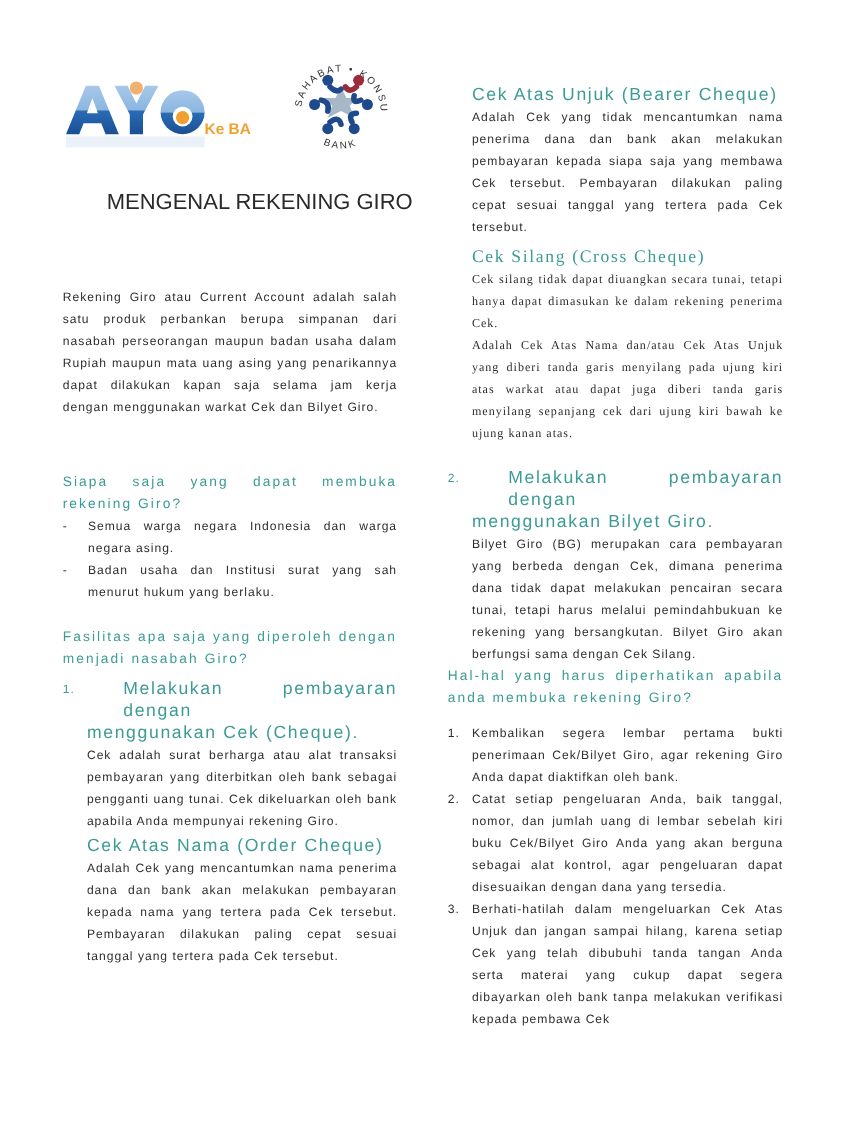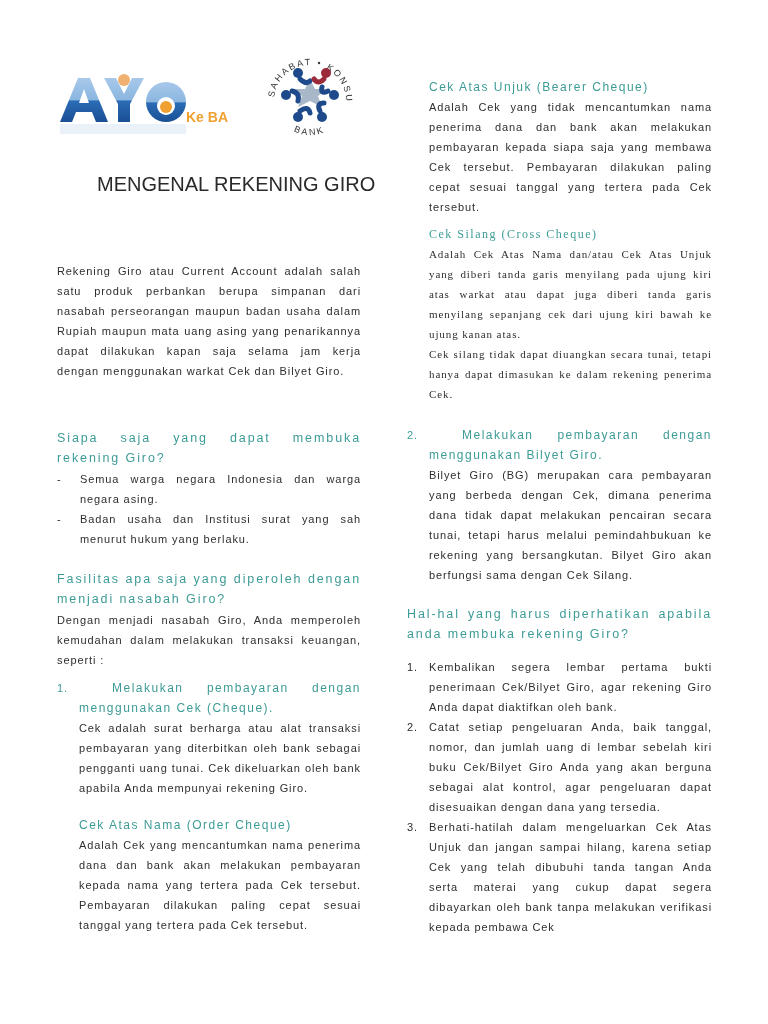--- a/index.html
+++ b/index.html
@@ -13,21 +13,21 @@
   .col-right { left: 407px; width: 305px; }
   .heading {
     color: #3d9b96; font-size: 12.5px; letter-spacing: 1.9px; line-height: 20px;
     text-align: justify; text-align-last: left;
   }
   .para {
     font-size: 11px; letter-spacing: 0.9px; line-height: 20px;
     text-align: justify; text-align-last: left; color: #2e2e2e;
   }
   .sub-heading {
-    color: #3d9b96; font-size: 12px; letter-spacing: 1.5px; line-height: 20px;
+    color: #3d9b96; font-size: 16px; letter-spacing: 1.5px; line-height: 20px;
   }
   .list-row { display: flex; }
   .list-marker { flex: 0 0 22px; font-size: 11px; line-height: 20px; letter-spacing: 0.9px; }
   .list-marker.teal { color: #3d9b96; }
   .list-body { flex: 1; }
   .justify-last { text-align-last: justify; padding-left: 33px; }
   .title {
     left: 97px; top: 173px; font-size: 20px; color: #2a2a2a; letter-spacing: 0;
   }
   .logo-ayo { left: 58px; top: 60px; width: 170px; height: 80px; }
@@ -106,42 +106,41 @@
     <div class="list-body para">Semua warga negara Indonesia dan warga negara asing.</div>
   </div>
   <div class="list-row">
     <div class="list-marker" style="flex-basis:23px;">-</div>
     <div class="list-body para">Badan usaha dan Institusi surat yang sah menurut hukum yang berlaku.</div>
   </div>
 </div>
 
 <div class="abs col-left" style="top:569px;">
   <div class="heading">Fasilitas apa saja yang diperoleh dengan menjadi nasabah Giro?</div>
-  <div class="para" style="margin-top:1px;">Dengan menjadi nasabah Giro, Anda memperoleh kemudahan dalam melakukan transaksi keuangan, seperti :</div>
   <div class="list-row" style="margin-top:8px;">
     <div class="list-marker teal">1.</div>
     <div class="list-body">
       <div class="sub-heading justify-last" style="text-align:justify;">Melakukan pembayaran dengan</div>
       <div class="sub-heading">menggunakan Cek (Cheque).</div>
       <div class="para">Cek adalah surat berharga atau alat transaksi pembayaran yang diterbitkan oleh bank sebagai pengganti uang tunai. Cek dikeluarkan oleh bank apabila Anda mempunyai rekening Giro.</div>
-      <div class="sub-heading" style="margin-top:17px;">Cek Atas Nama (Order Cheque)</div>
+      <div class="sub-heading" style="margin-top:3px;">Cek Atas Nama (Order Cheque)</div>
       <div class="para">Adalah Cek yang mencantumkan nama penerima dana dan bank akan melakukan pembayaran kepada nama yang tertera pada Cek tersebut. Pembayaran dilakukan paling cepat sesuai tanggal yang tertera pada Cek tersebut.</div>
     </div>
   </div>
 </div>
 
 <div class="abs col-right" style="top:77px; left:429px; width:283px;">
   <div class="sub-heading">Cek Atas Unjuk (Bearer Cheque)</div>
   <div class="para">Adalah Cek yang tidak mencantumkan nama penerima dana dan bank akan melakukan pembayaran kepada siapa saja yang membawa Cek tersebut. Pembayaran dilakukan paling cepat sesuai tanggal yang tertera pada Cek tersebut.</div>
 </div>
 
 <div class="abs col-right" style="top:224px; left:429px; width:283px;font-family:Liberation Serif, serif;">
   <div class="sub-heading">Cek Silang (Cross Cheque)</div>
+  <div class="para">Cek silang tidak dapat diuangkan secara tunai, tetapi hanya dapat dimasukan ke dalam rekening penerima Cek.</div>
   <div class="para">Adalah Cek Atas Nama dan/atau Cek Atas Unjuk yang diberi tanda garis menyilang pada ujung kiri atas warkat atau dapat juga diberi tanda garis menyilang sepanjang cek dari ujung kiri bawah ke ujung kanan atas.</div>
-  <div class="para">Cek silang tidak dapat diuangkan secara tunai, tetapi hanya dapat dimasukan ke dalam rekening penerima Cek.</div>
 </div>
 
 <div class="abs col-right" style="top:425px;">
   <div class="list-row">
     <div class="list-marker teal">2.</div>
     <div class="list-body">
       <div class="sub-heading justify-last" style="text-align:justify;">Melakukan pembayaran dengan</div>
       <div class="sub-heading">menggunakan Bilyet Giro.</div>
       <div class="para">Bilyet Giro (BG) merupakan cara pembayaran yang berbeda dengan Cek, dimana penerima dana tidak dapat melakukan pencairan secara tunai, tetapi harus melalui pemindahbukuan ke rekening yang bersangkutan. Bilyet Giro akan berfungsi sama dengan Cek Silang.</div>
     </div>

